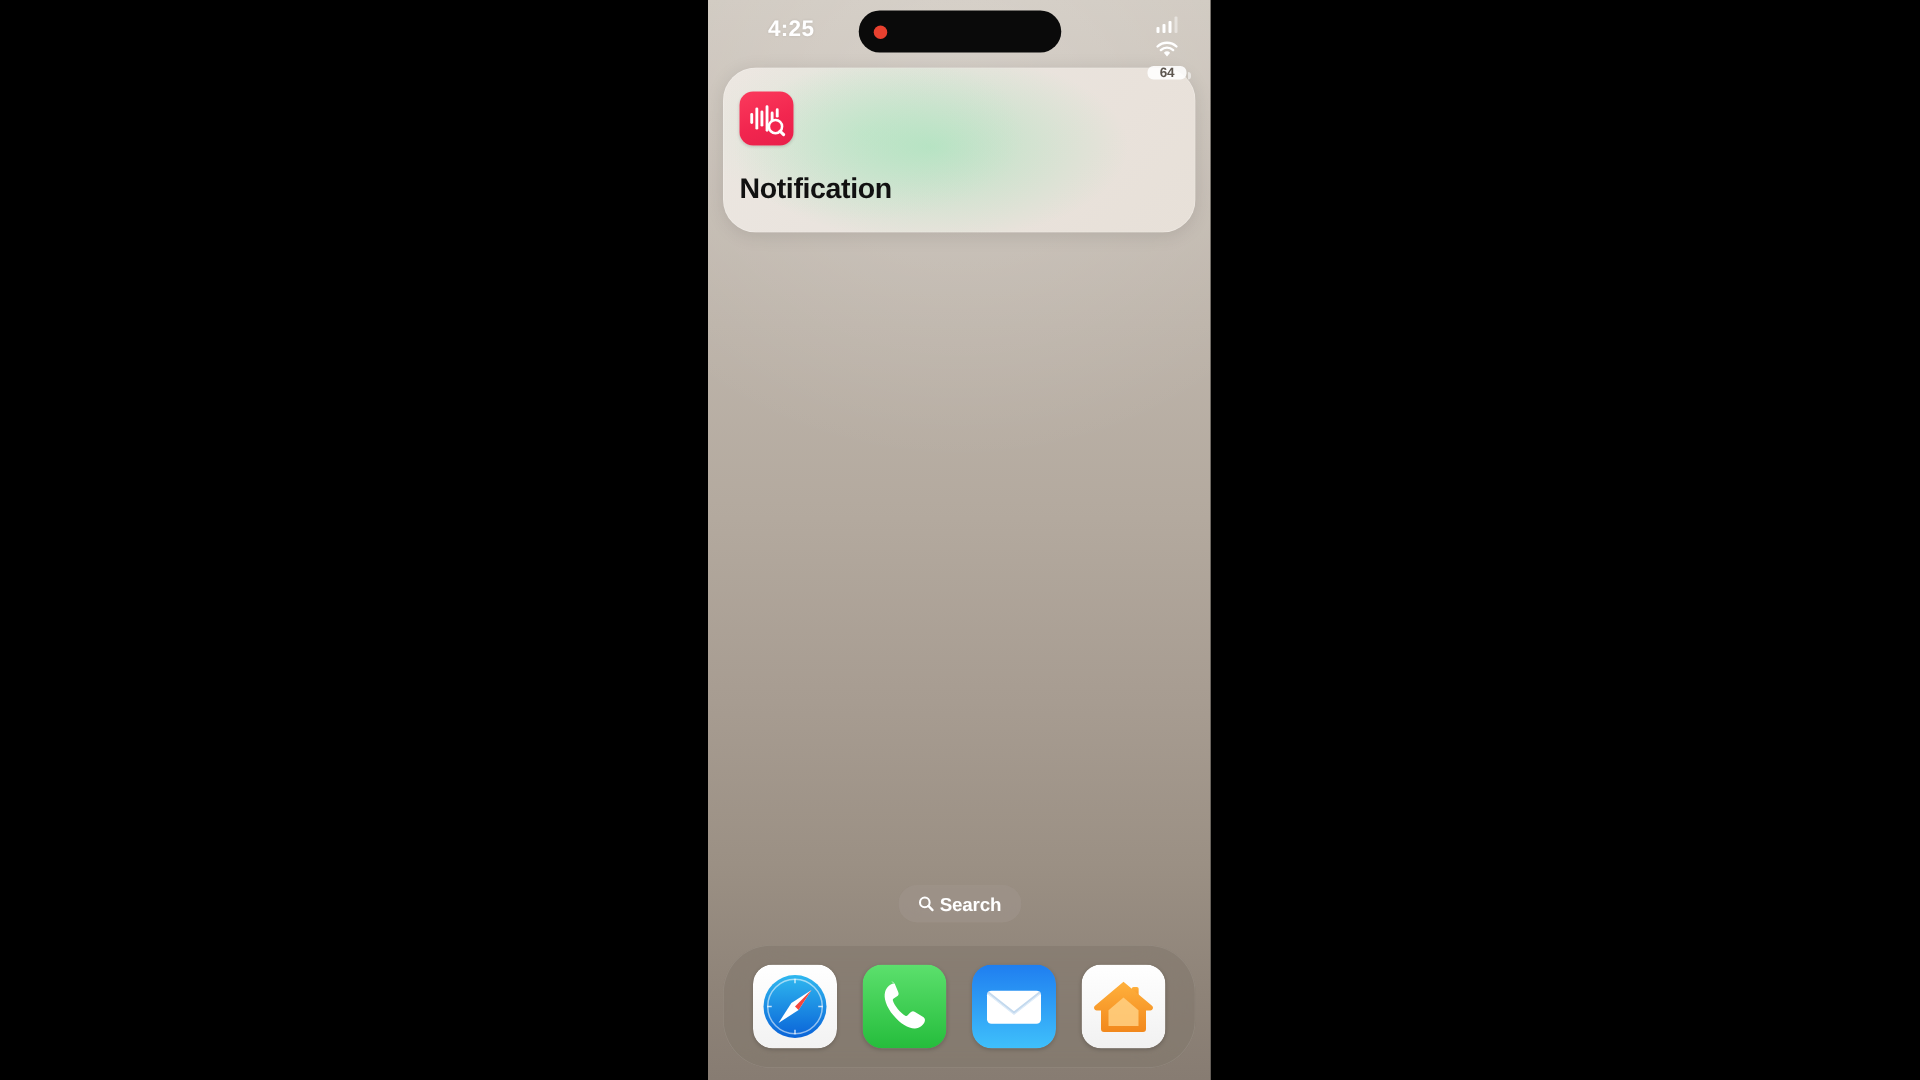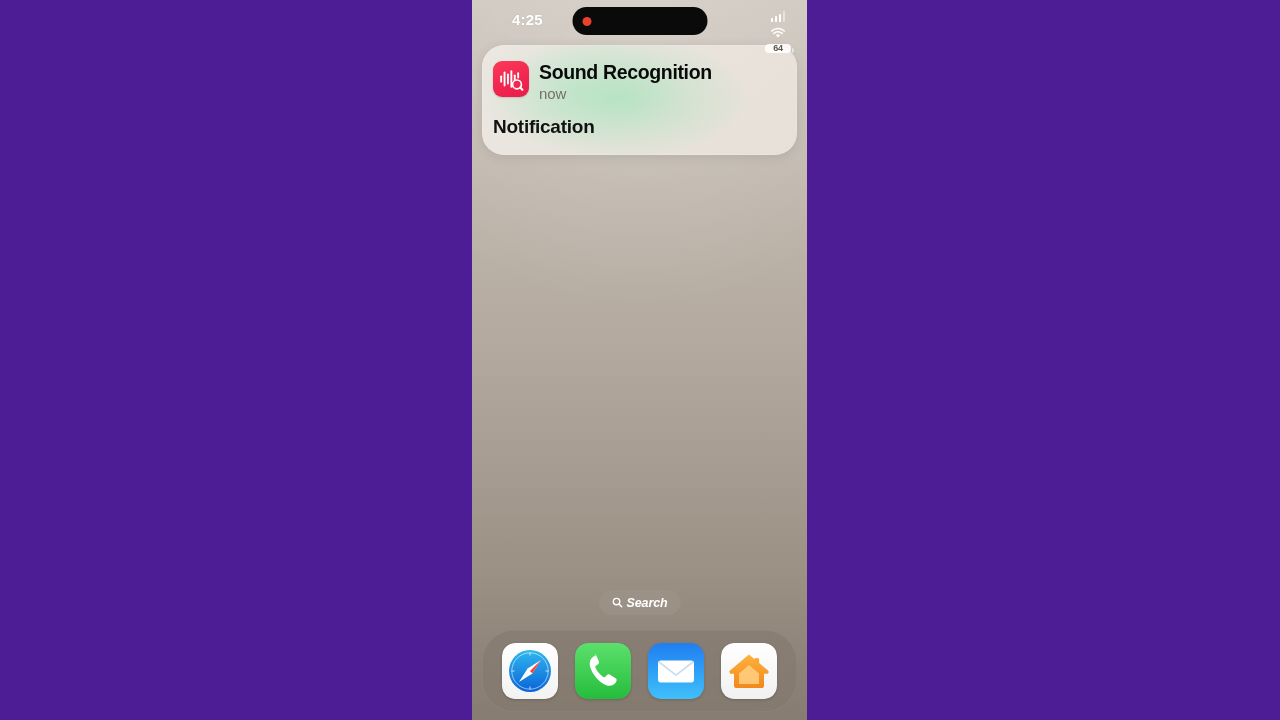--- a/index.html
+++ b/index.html
@@ -9,21 +9,21 @@
     height: 720px;
     overflow: hidden;
     font-family: "Liberation Sans", sans-serif;
   }
 
   
   #stage {
     position: relative;
     width: 1280px;
     height: 720px;
-    background: #4c1d95;
+    background: #000000;
   }
 
   
   #phone-screen {
     position: absolute;
     left: 472px;
     top: 0px;
     width: 335px;
     height: 720px;
     overflow: hidden;
@@ -203,21 +203,20 @@
     top: 590px;
     height: 25px;
     padding: 0 13px;
     border-radius: 13px;
     background: rgba(160,150,140,.55);
     display:flex;
     align-items:center;
     gap: 4px;
     z-index: 15;
     backdrop-filter: blur(6px);
-    font-style: italic;
   }
   #search-label {
     font-size: 12.5px;
     font-weight: 600;
     color: #ffffff;
     letter-spacing: -.1px;
   }
   #search-icon { width:11px; height:11px; flex:0 0 auto; }
 
   
@@ -299,24 +298,20 @@
               <rect x="14.0" y="12.6" width="1.9" height="10.8" rx=".95"></rect>
               <rect x="17.4" y="9.2" width="1.9" height="17.6" rx=".95"></rect>
               <rect x="20.8" y="13.4" width="1.9" height="8.6" rx=".95"></rect>
               <rect x="24.2" y="11.2" width="1.9" height="6.2" rx=".95"></rect>
             </g>
             <circle cx="24.0" cy="23.4" r="4.4" fill="#f2264f" stroke="#ffffff" stroke-width="1.7"></circle>
             <line x1="27.1" y1="26.5" x2="29.4" y2="28.8" stroke="#ffffff" stroke-width="2.1" stroke-linecap="round"></line>
           </svg>
         </div>
 
-        <div id="notif-title-wrap">
-          <div id="notif-app-name">Sound Recognition</div>
-          <div id="notif-time">now</div>
-        </div>
       </div>
 
       <div id="notif-body">Notification</div>
     </div>
 
     <div id="search-pill">
       <svg id="search-icon" viewBox="0 0 12 12" xmlns="http://www.w3.org/2000/svg">
         <circle cx="5" cy="5" r="3.5" fill="none" stroke="#ffffff" stroke-width="1.5"></circle>
         <line x1="7.6" y1="7.6" x2="10.6" y2="10.6" stroke="#ffffff" stroke-width="1.7" stroke-linecap="round"></line>
       </svg>

